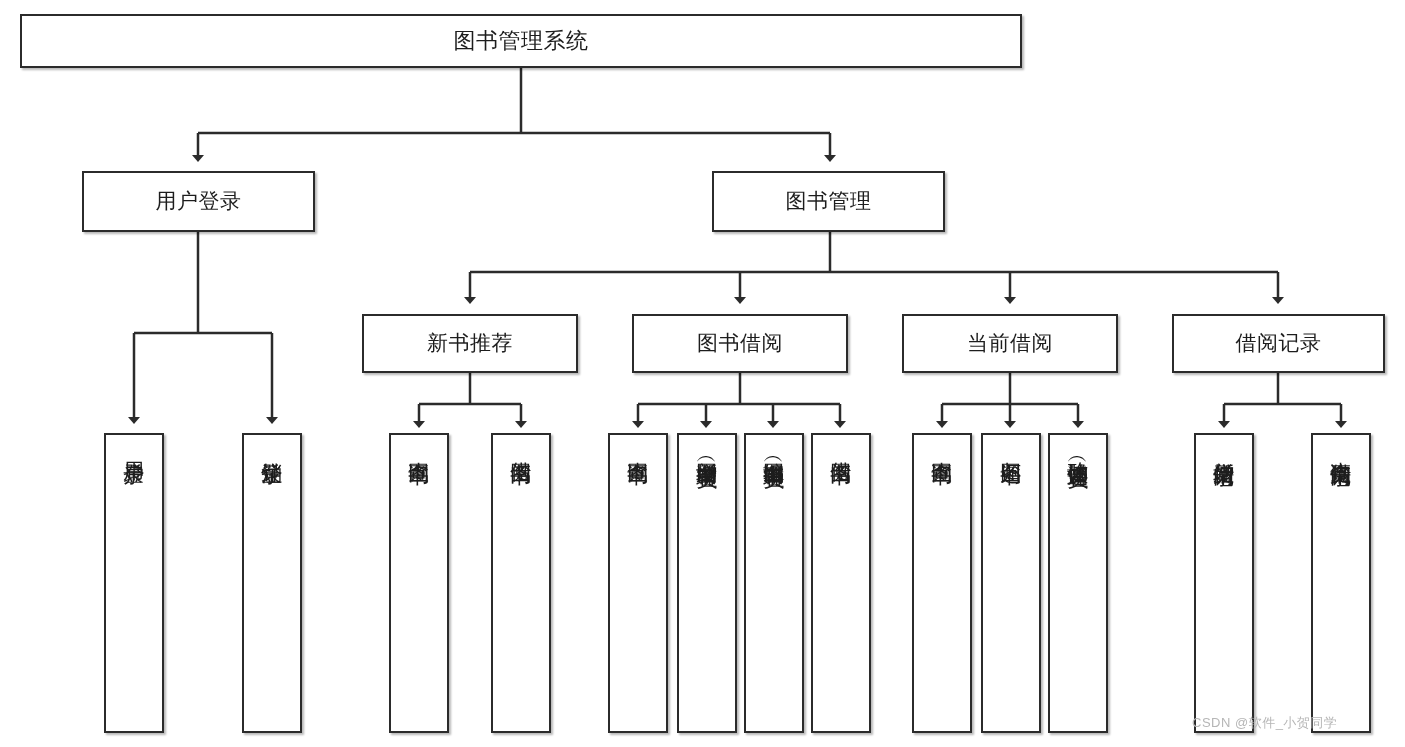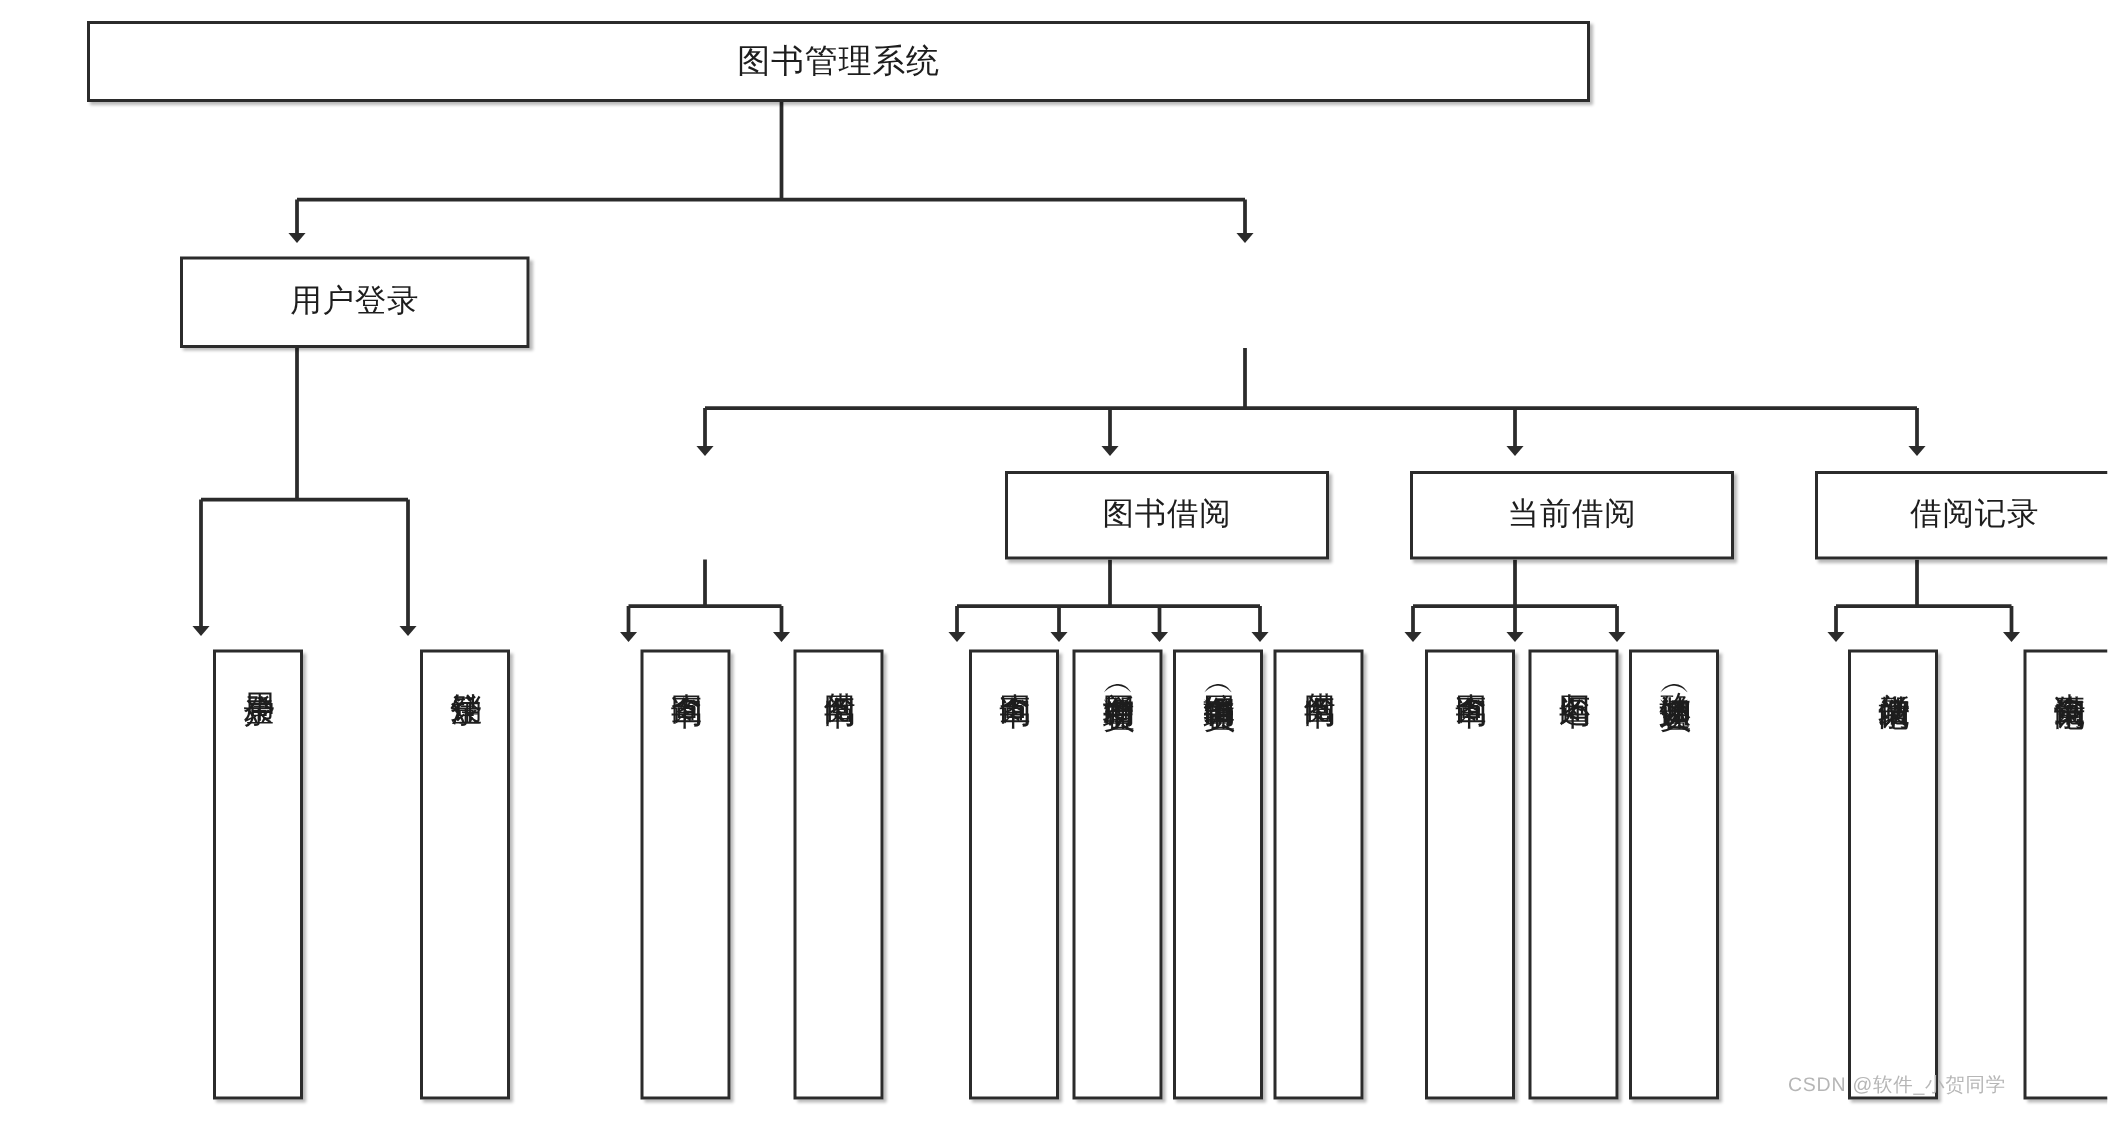--- a/index.html
+++ b/index.html
@@ -29,21 +29,20 @@
   .node {
     position: absolute;
     box-sizing: border-box;
     background: #ffffff;
     border: 2px solid #2b2b2b;
     box-shadow: 2px 2px 2px rgba(0,0,0,0.28);
     display: flex;
     align-items: center;
     justify-content: center;
     color: #1d1d1d;
-    margin-left: 38px;
   }
   .node-label {
     display: block;
     text-align: center;
     line-height: 1.18;
     white-space: pre;
   }
   
   .node.h .node-label {
     font-size: 21px;
@@ -133,21 +132,27 @@
     </g>
   </svg>
 
   <div class="node h root" style="left:20px; top:14px; width:1002px; height:54px;">
     <span class="node-label">图书管理系统</span>
   </div>
 
   <div class="node h" style="left:82px; top:171px; width:233px; height:61px;">
     <span class="node-label">用户登录</span>
   </div>
-
+  <div class="node h" style="left:712px; top:171px; width:233px; height:61px;">
+    <span class="node-label">图书管理</span>
+  </div>
+
+  <div class="node h" style="left:362px; top:314px; width:216px; height:59px;">
+    <span class="node-label">新书推荐</span>
+  </div>
   <div class="node h" style="left:632px; top:314px; width:216px; height:59px;">
     <span class="node-label">图书借阅</span>
   </div>
   <div class="node h" style="left:1172px; top:314px; width:213px; height:59px;">
     <span class="node-label">借阅记录</span>
   </div>
   <div class="node h" style="left:902px; top:314px; width:216px; height:59px;">
     <span class="node-label">当前借阅</span>
   </div>
 

